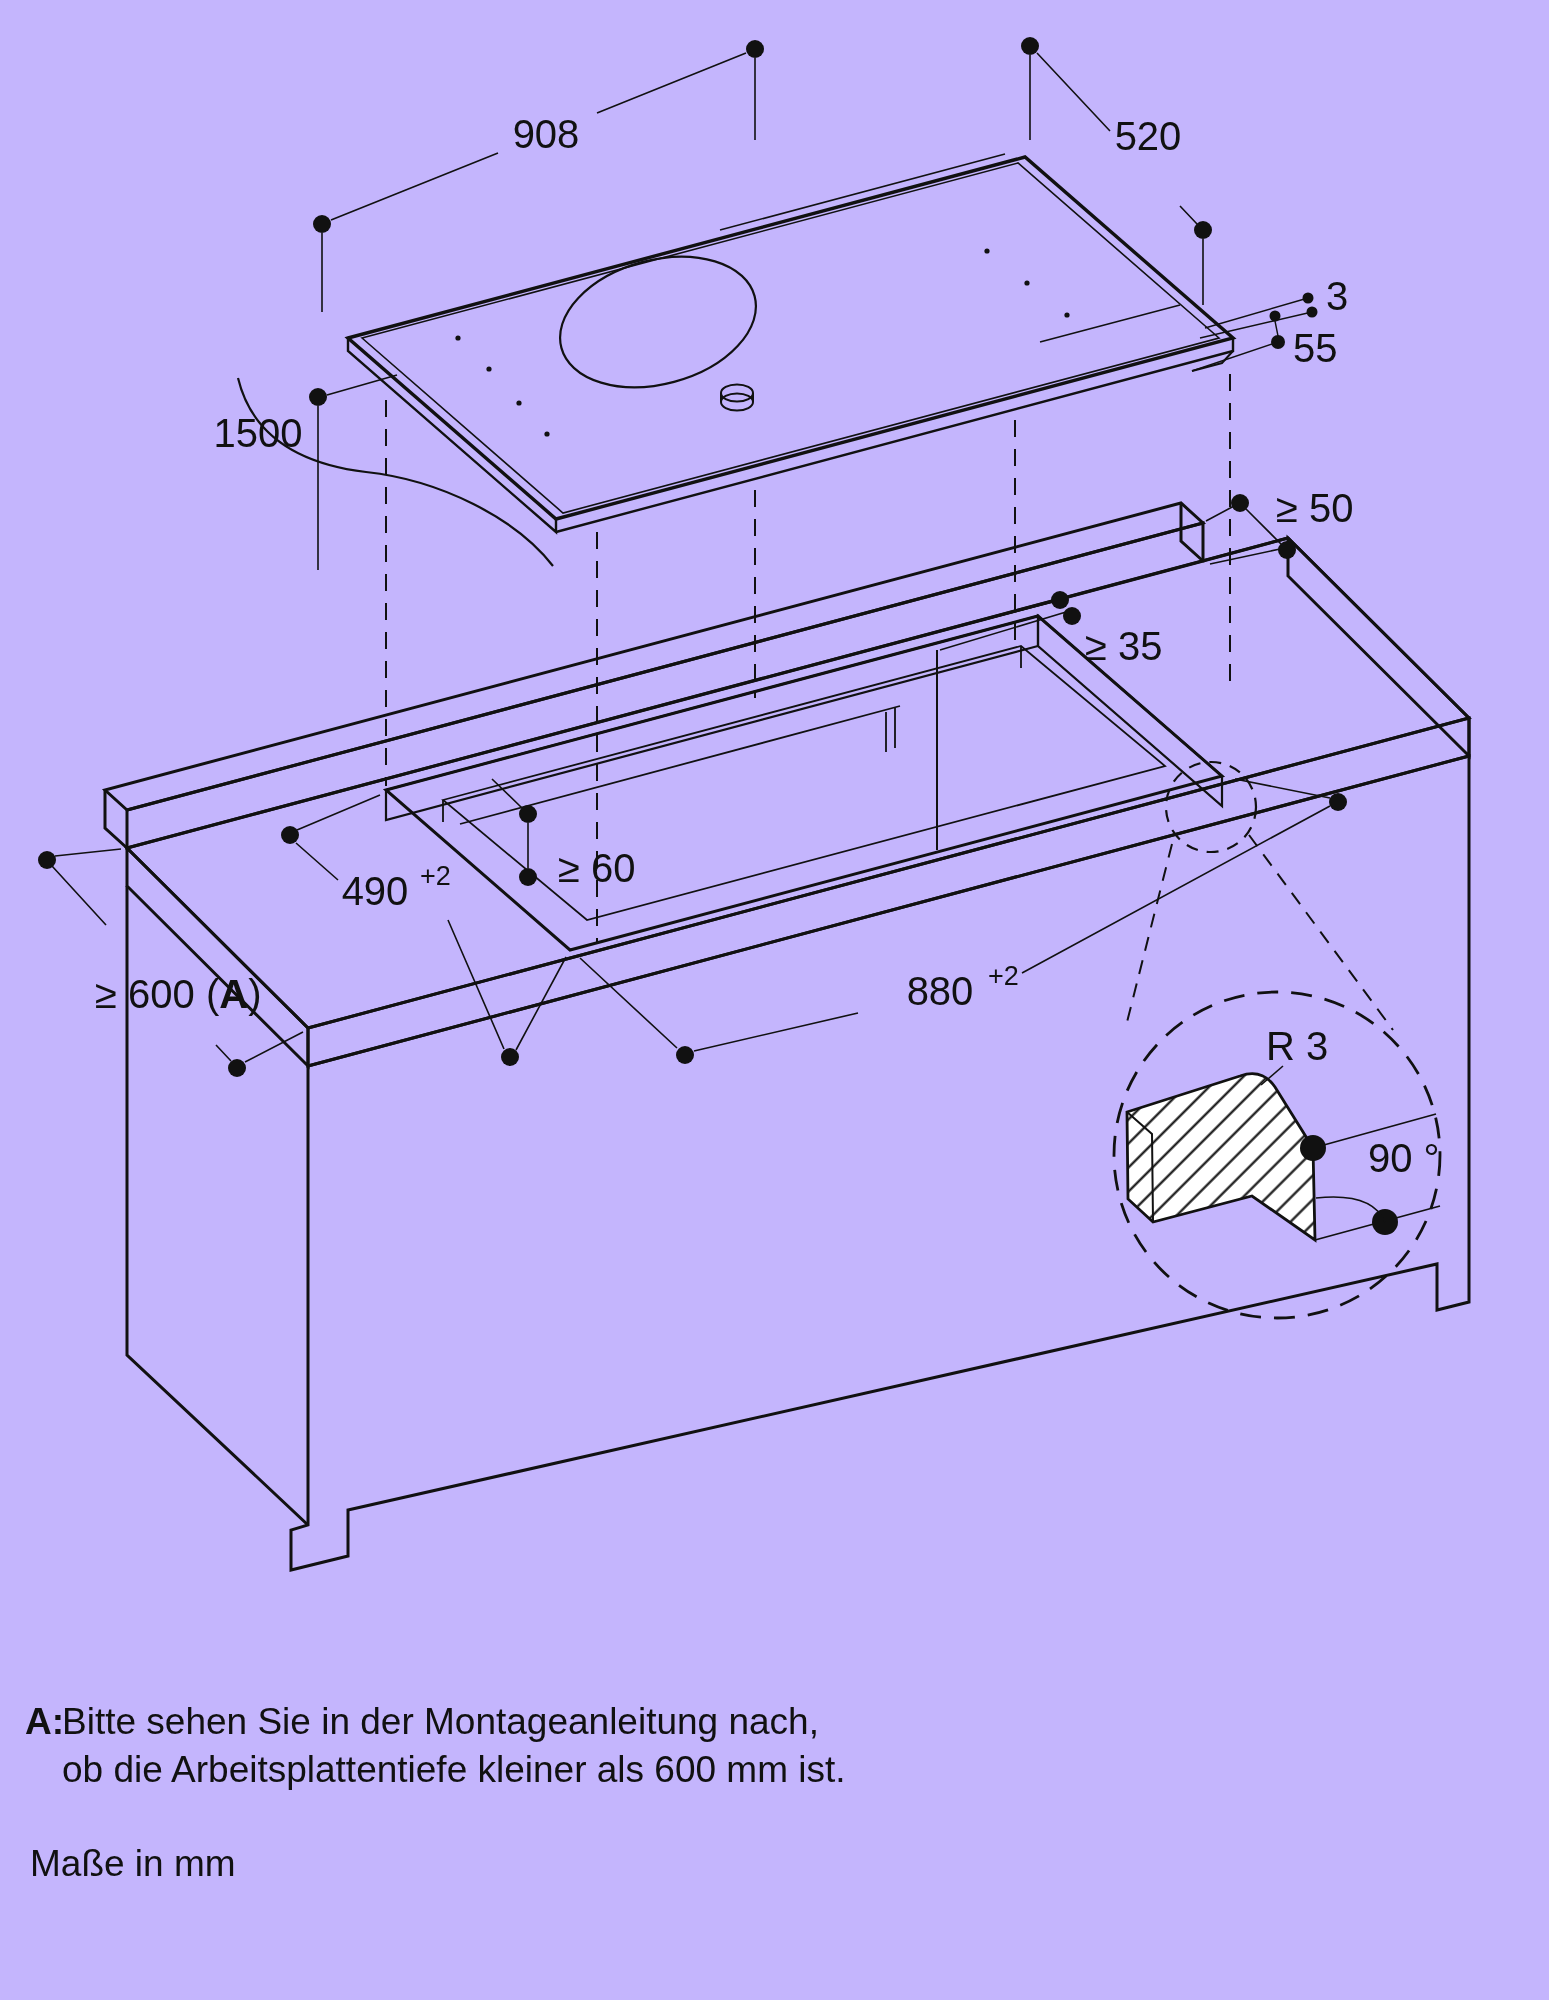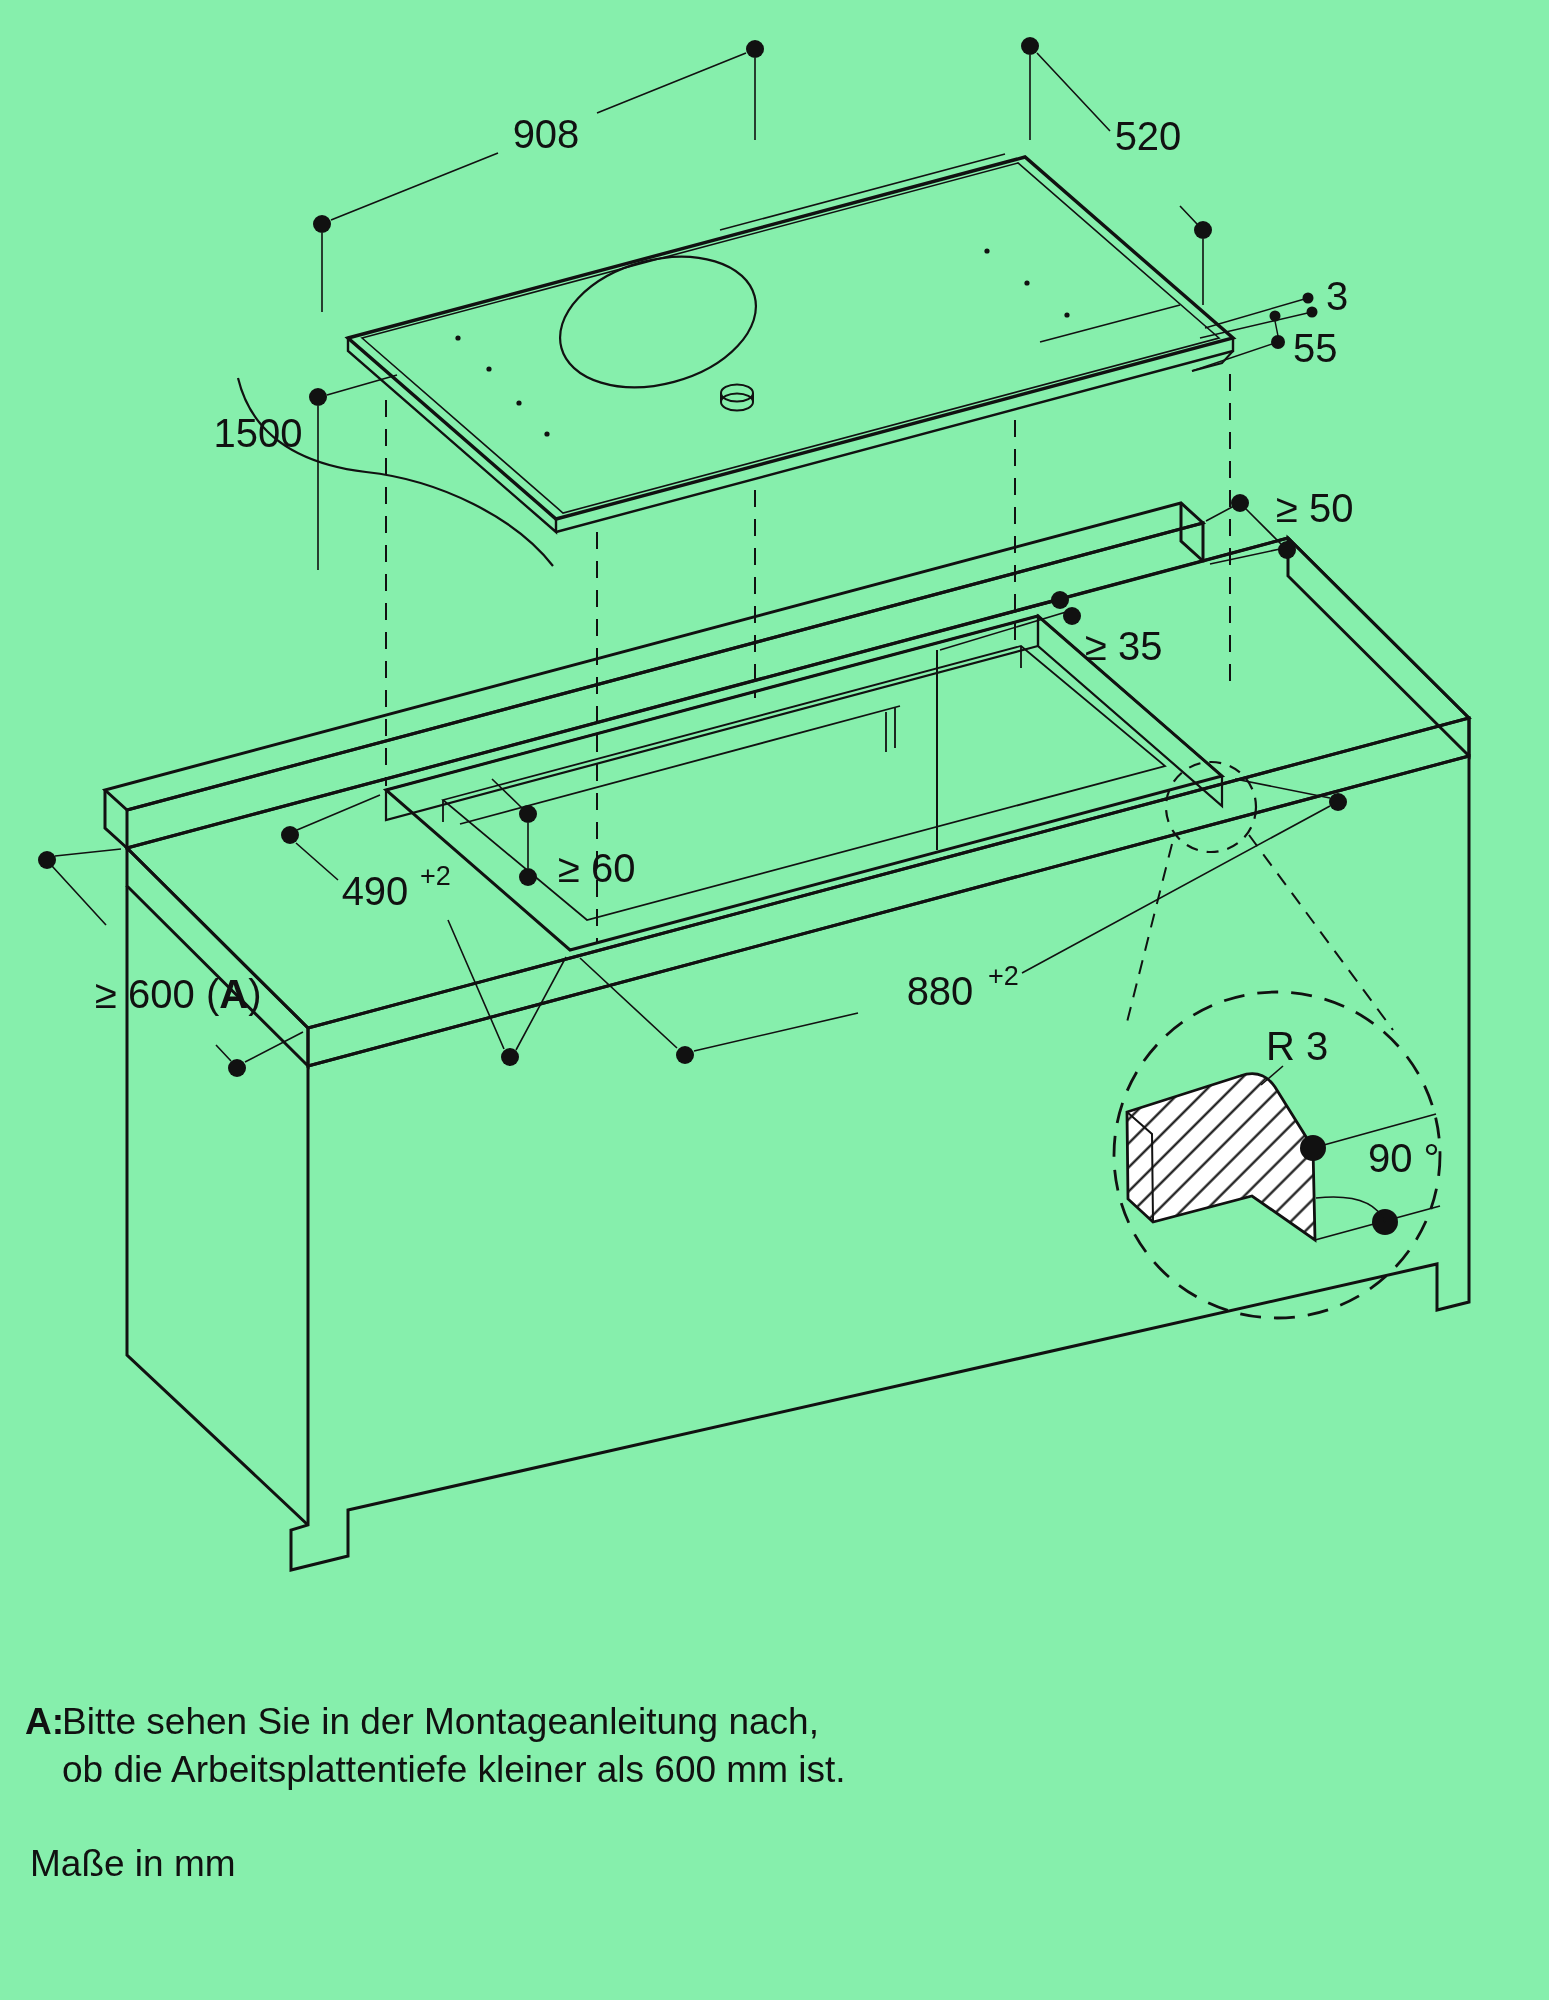--- a/index.html
+++ b/index.html
@@ -1,17 +1,17 @@
 <!DOCTYPE html>
 <html><head>
 <meta charset="utf-8">
 <style>
   html,body{margin:0;padding:0;background:#ffffff;}
   body{width:1549px;height:2000px;font-family:"Liberation Sans",sans-serif;}
-  .stage{position:relative;width:1549px;height:2000px;background:#86efac;overflow:hidden;}
+  .stage{position:relative;width:1549px;height:2000px;background:#c4b5fd;overflow:hidden;}
   svg{display:block;}
   .dim-label{font-family:"Liberation Sans",sans-serif;font-size:40px;fill:#111;}
   .dim-sup{font-family:"Liberation Sans",sans-serif;font-size:27px;fill:#111;}
   .note-label{font-family:"Liberation Sans",sans-serif;font-size:37px;fill:#111;}
   .bold{font-weight:bold;}
   .ln{stroke:#111;fill:none;}
 </style>
 </head>
 <body>
 

